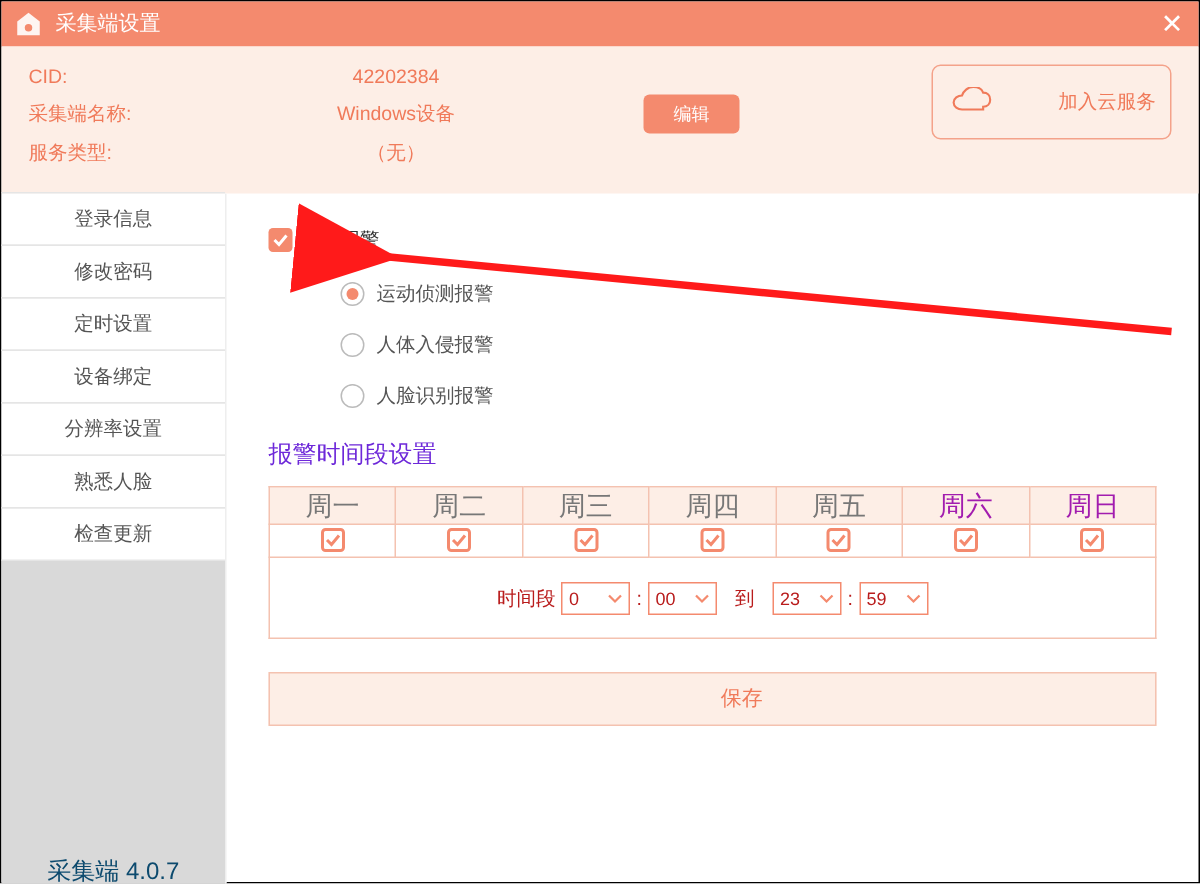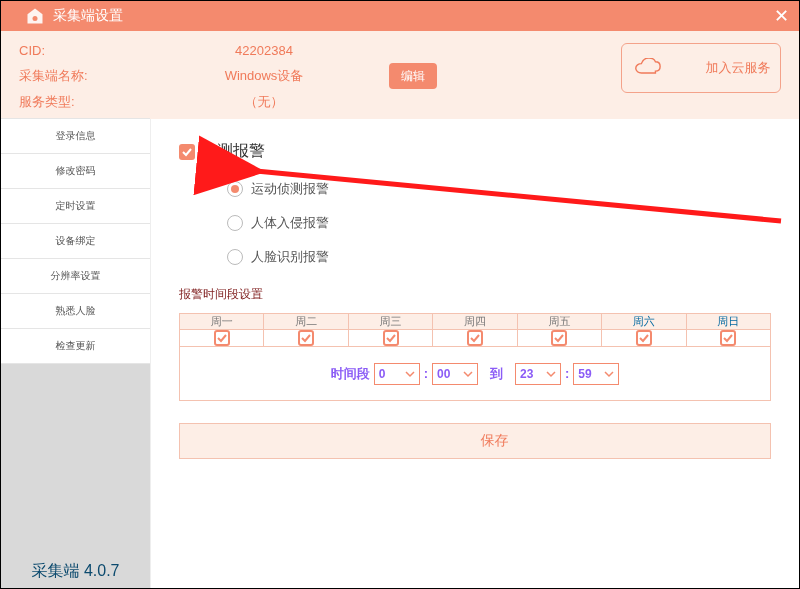--- a/index.html
+++ b/index.html
@@ -1,49 +1,49 @@
 <!DOCTYPE html>
 <html><head>
 <meta charset="utf-8">
 <style>
   * { box-sizing: border-box; margin: 0; padding: 0; font-family: "Microsoft YaHei", Arial, sans-serif; }
   html, body { width: 800px; height: 589px; overflow: hidden; }
   .window { width: 800px; height: 589px; background: #fff; position: relative; border: 1px solid #000; }
-  .titlebar { height: 30px; background: #f48a6e; color: #fff; display: flex; align-items: center; padding: 0 24px; position: relative; }
+  .titlebar { height: 30px; background: #f48a6e; color: #fff; display: flex; align-items: center; padding: 0 8px; position: relative; }
   .titlebar .logo { width: 20px; height: 20px; margin-right: 8px; display:flex; align-items:center; justify-content:center; }
   .titlebar .title { font-size: 14px; }
   .titlebar .close { position: absolute; right: 10px; top: 4px; font-size: 18px; cursor: pointer; color:#fff; }
-  .infobar { background: #fdeee6; padding: 6px 18px 4px 18px; display: grid; grid-template-columns: 120px 250px auto; grid-template-rows: 26px 26px 26px; align-items: center; position:relative; }
+  .infobar { background: #fdeee6; padding: 6px 18px 14px 18px; display: grid; grid-template-columns: 120px 250px auto; grid-template-rows: 26px 26px 26px; align-items: center; position:relative; }
   .infobar .lbl { color: #f07a5a; font-size: 13px; }
   .infobar .val { color: #f07a5a; font-size: 13px; text-align: center; }
-  .infobar .edit-btn { grid-column:3; grid-row:2; width:48px; height:26px; background:#f48a6e; color:#fff; border:none; border-radius:4px; font-size:12px; cursor:pointer; justify-self:start; }
+  .infobar .edit-btn { grid-column:3; grid-row:2; width:64px; height:26px; background:#f48a6e; color:#fff; border:none; border-radius:4px; font-size:12px; cursor:pointer; justify-self:start; margin-left:40px;}
   .cloud-box { position:absolute; right:18px; top:12px; width:160px; height:50px; border:1px solid #f4a28a; border-radius:6px; display:flex; align-items:center; justify-content:center; gap:12px; cursor:pointer; background:#fdeee6; }
   .cloud-box .cloud-icon { width:30px; height:20px; }
   .cloud-box .cloud-label { color:#f07a5a; font-size:13px;margin-left:32px; }
   .body { display:flex; height: calc(589px - 30px - 90px); }
   .sidebar { width:150px; background:#fff; display:flex; flex-direction:column; border-right:1px solid #eee; position:relative; }
-  .sidebar .item { height:36px; border-bottom:1px solid #e5e5e5; display:flex; align-items:center; justify-content:center; font-size:10px; color:#555; cursor:pointer; border-top:1px solid #e5e5e5; margin-top:-1px; }
+  .sidebar .item { height:36px; border-bottom:1px solid #e5e5e5; display:flex; align-items:center; justify-content:center; font-size:13px; color:#555; cursor:pointer; border-top:1px solid #e5e5e5; margin-top:-1px; }
   .sidebar .item.active { color:#f07a5a; }
   .sidebar .filler { flex:1; background:#bfbfbf; opacity:0.6; }
   .sidebar .version { position:absolute; bottom:6px; left:0; right:0; text-align:center; font-size:16px; color:#0c4a6e; background:transparent; }
   .main { flex:1; padding: 22px 28px 10px 28px; position:relative; }
-  .checkbox-row { display:flex; align-items:center; gap:6px; font-size:16px; color:#333; margin-bottom:18px; position:relative; }
+  .checkbox-row { display:flex; align-items:center; gap:6px; font-size:13px; color:#333; margin-bottom:18px; position:relative; }
   .chk { width:16px; height:16px; border-radius:3px; background:#f48a6e; display:flex; align-items:center; justify-content:center; color:#fff; font-size:12px; cursor:pointer; }
   .chk svg { width:12px; height:12px; }
   .radio-group { margin-left:48px; display:flex; flex-direction:column; gap:16px; margin-bottom:20px; }
   .radio-row { display:flex; align-items:center; gap:8px; font-size:13px; color:#555; cursor:pointer; }
   .radio { width:16px; height:16px; border:1px solid #bbb; border-radius:50%; display:flex; align-items:center; justify-content:center; }
   .radio.sel .dot { width:8px; height:8px; border-radius:50%; background:#f48a6e; }
-  .section-title { font-size:12px; color:#7f1d1d; margin-bottom:10px; }
+  .section-title { font-size:16px; color:#6d28d9; margin-bottom:10px; }
   .week-table { width:100%; border-collapse:collapse; border:1px solid #f4c2b0; }
-  .week-table th, .week-table td { border:1px solid #f4c2b0; text-align:center; font-size:11px; height:16px; }
+  .week-table th, .week-table td { border:1px solid #f4c2b0; text-align:center; font-size:18px; height:16px; }
   .week-table th { background:#fdeee6; color:#777; font-weight:normal; }
-  .week-table th.weekend { color:#0369a1; }
+  .week-table th.weekend { color:#a21caf; }
   .week-table td .cell-chk { width:16px; height:16px; border:2px solid #f48a6e; border-radius:3px; display:inline-flex; align-items:center; justify-content:center; color:#f48a6e; cursor:pointer; }
-  .time-row { height:54px; border:1px solid #f4c2b0; border-top:none; display:flex; align-items:center; justify-content:center; gap:4px; font-size:13px; color:#8b5cf6;font-weight:bold; }
+  .time-row { height:54px; border:1px solid #f4c2b0; border-top:none; display:flex; align-items:center; justify-content:center; gap:4px; font-size:13px; color:#b91c1c; }
   .time-row .sel { width:46px; height:22px; border:1px solid #f48a6e; display:flex; align-items:center; justify-content:space-between; padding:0 4px; font-size:12px; cursor:pointer; }
   .time-row .sel .caret { width:10px; height:10px; }
   .save-btn { margin-top:22px; width:100%; height:36px; background:#fdeee6; border:1px solid #f4c2b0; color:#f07a5a; font-size:14px; cursor:pointer;padding-left:39px; }
   
   .arrow-svg { position:absolute; left:170px; top:120px; width:620px; height:120px; pointer-events:none; }
 </style>
 </head>
 <body>
 
 <div class="window">

